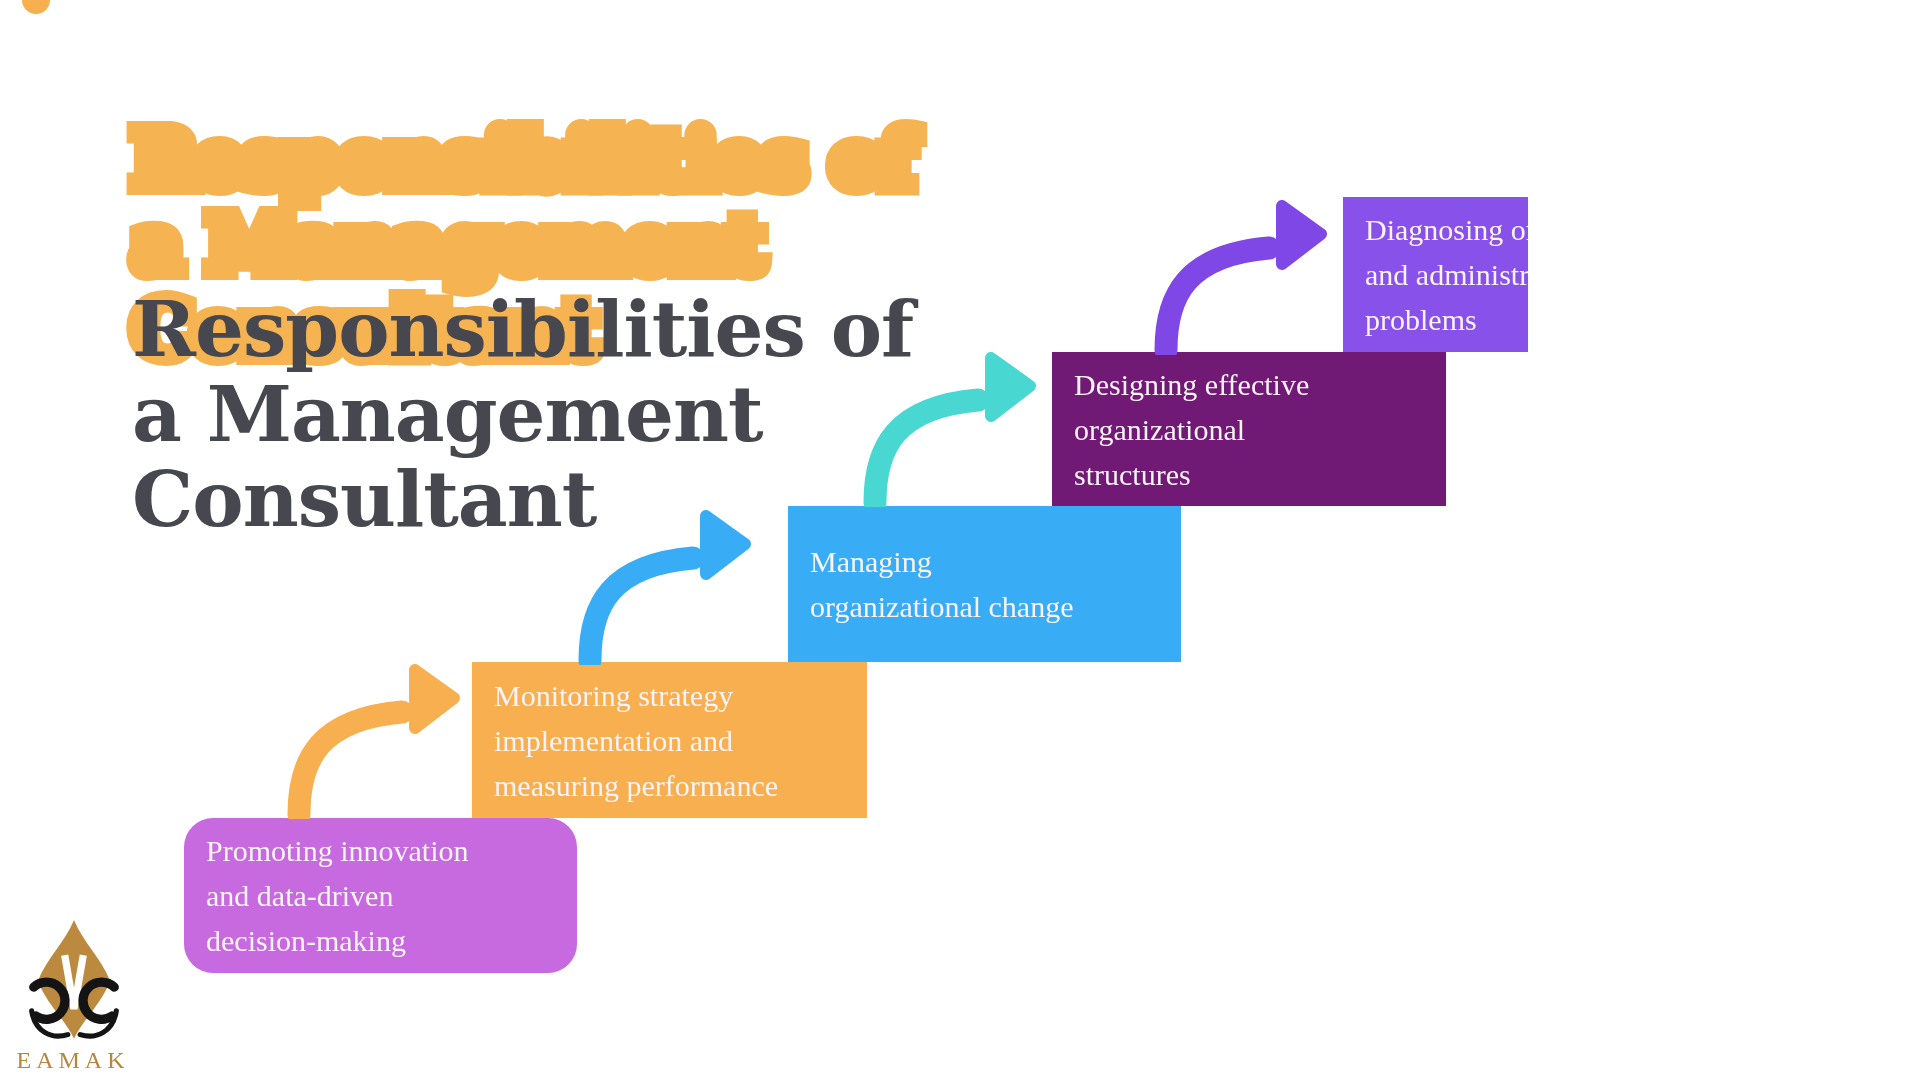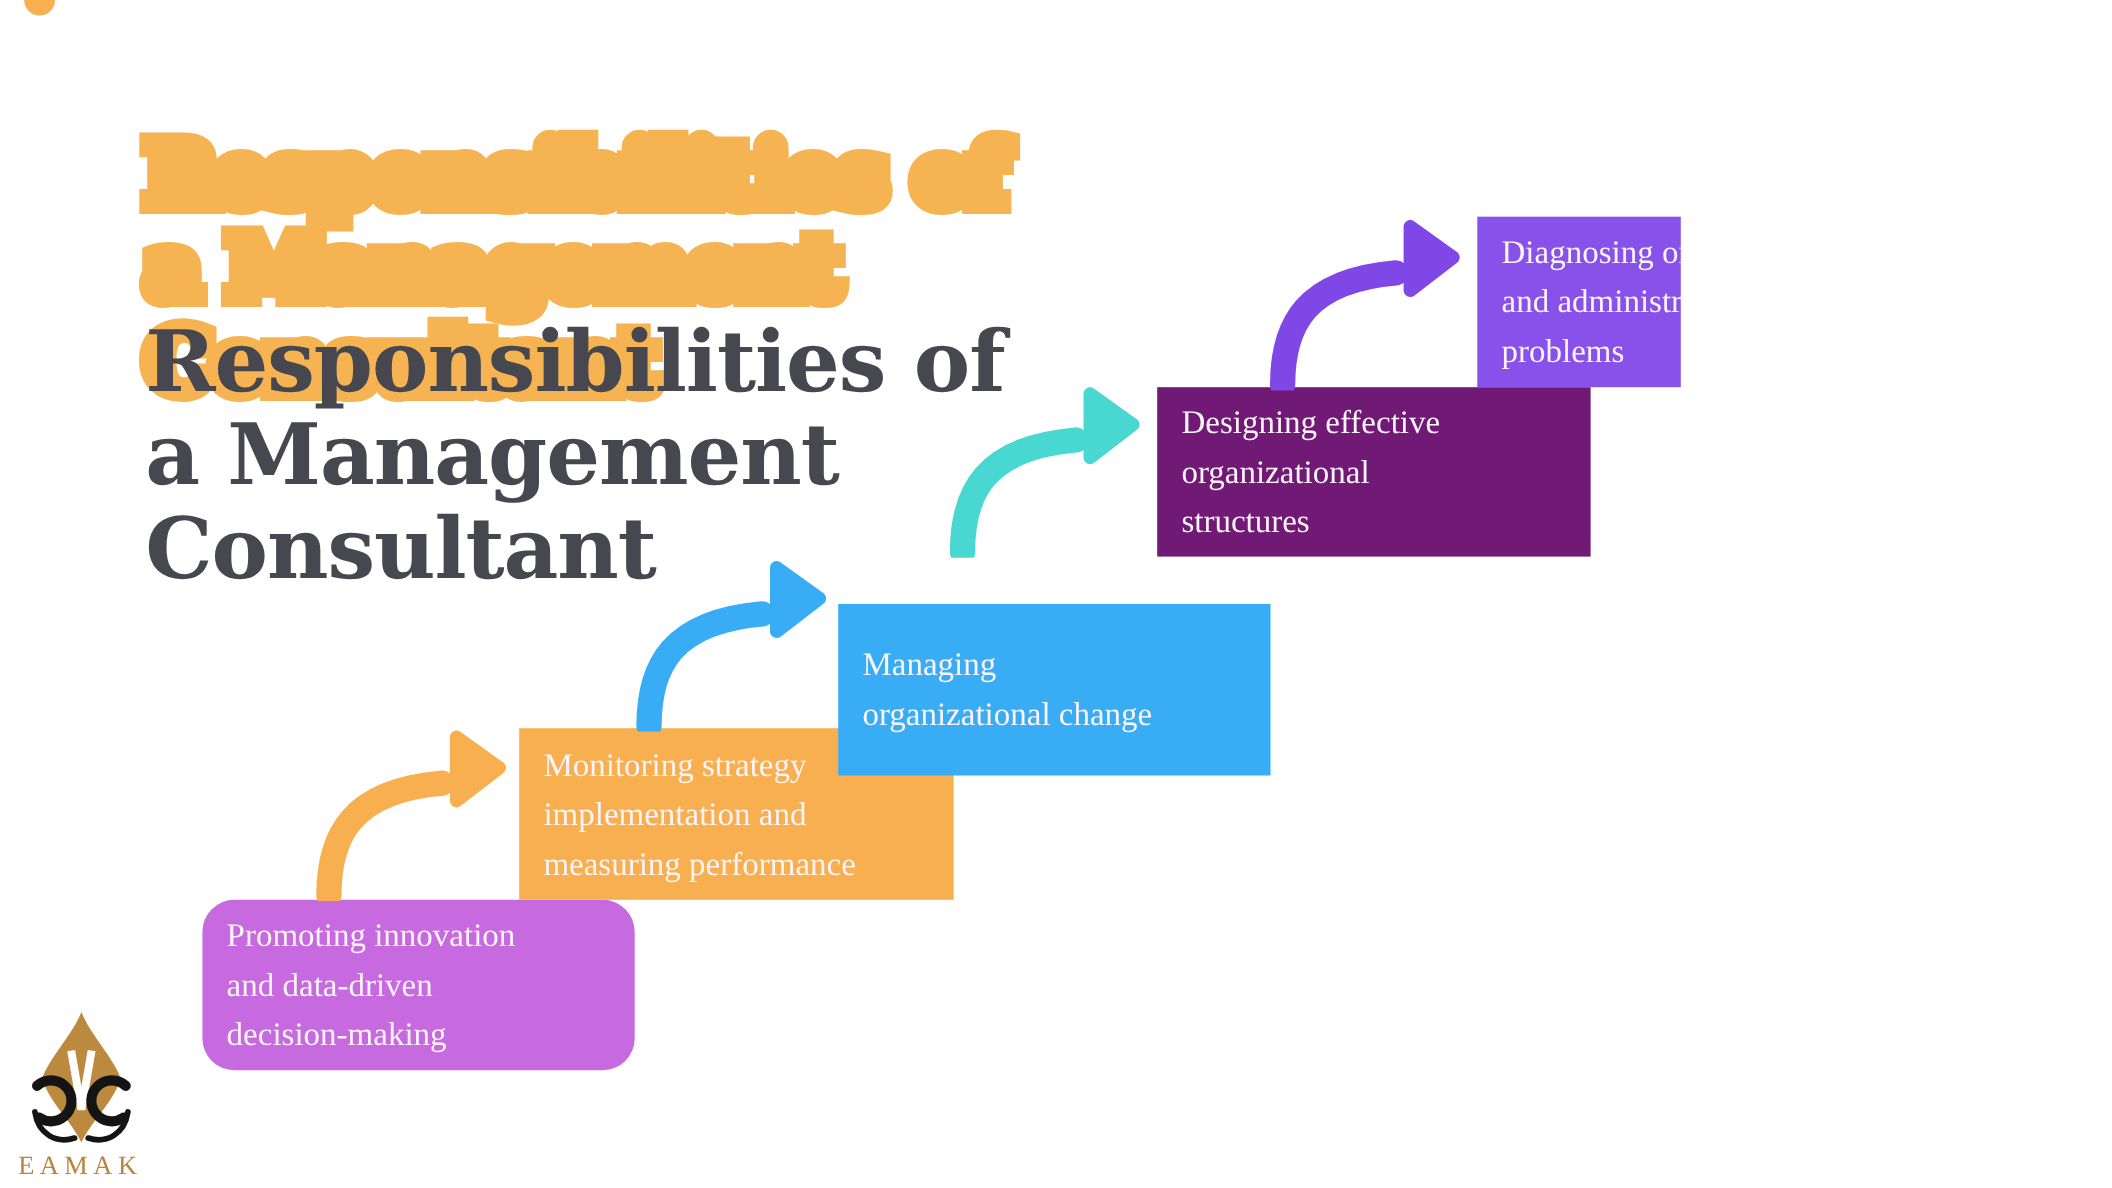--- a/index.html
+++ b/index.html
@@ -84,21 +84,21 @@
   </div>
 
   <div class="step" style="left: 184px; top: 818px; width: 393px; height: 155px; background-color: rgb(199, 106, 223); border-radius: 29px;">Promoting innovation
 and data-driven
 decision-making</div>
 
   <div class="step" style="left: 472px; top: 662px; width: 395px; height: 156px; background-color: rgb(248, 175, 79);">Monitoring strategy
 implementation and
 measuring performance</div>
 
-  <div class="step" style="left: 762px; top: 506px; width: 393px; height: 156px; background-color: rgb(56, 173, 246); margin-top: 43px;">Managing
+  <div class="step" style="left: 788px; top: 506px; width: 393px; height: 156px; background-color: rgb(56, 173, 246);">Managing
 organizational change</div>
 
   <div class="step" style="left: 1052px; top: 352px; width: 394px; height: 154px; background-color: #701a75;">Designing effective
 organizational
 structures</div>
 
   <div class="step" style="left: 1343px; top: 197px; width: 385px; height: 155px; background-color: rgb(136, 81, 233);">Diagnosing organizational
 and administrative
 problems</div>
 

